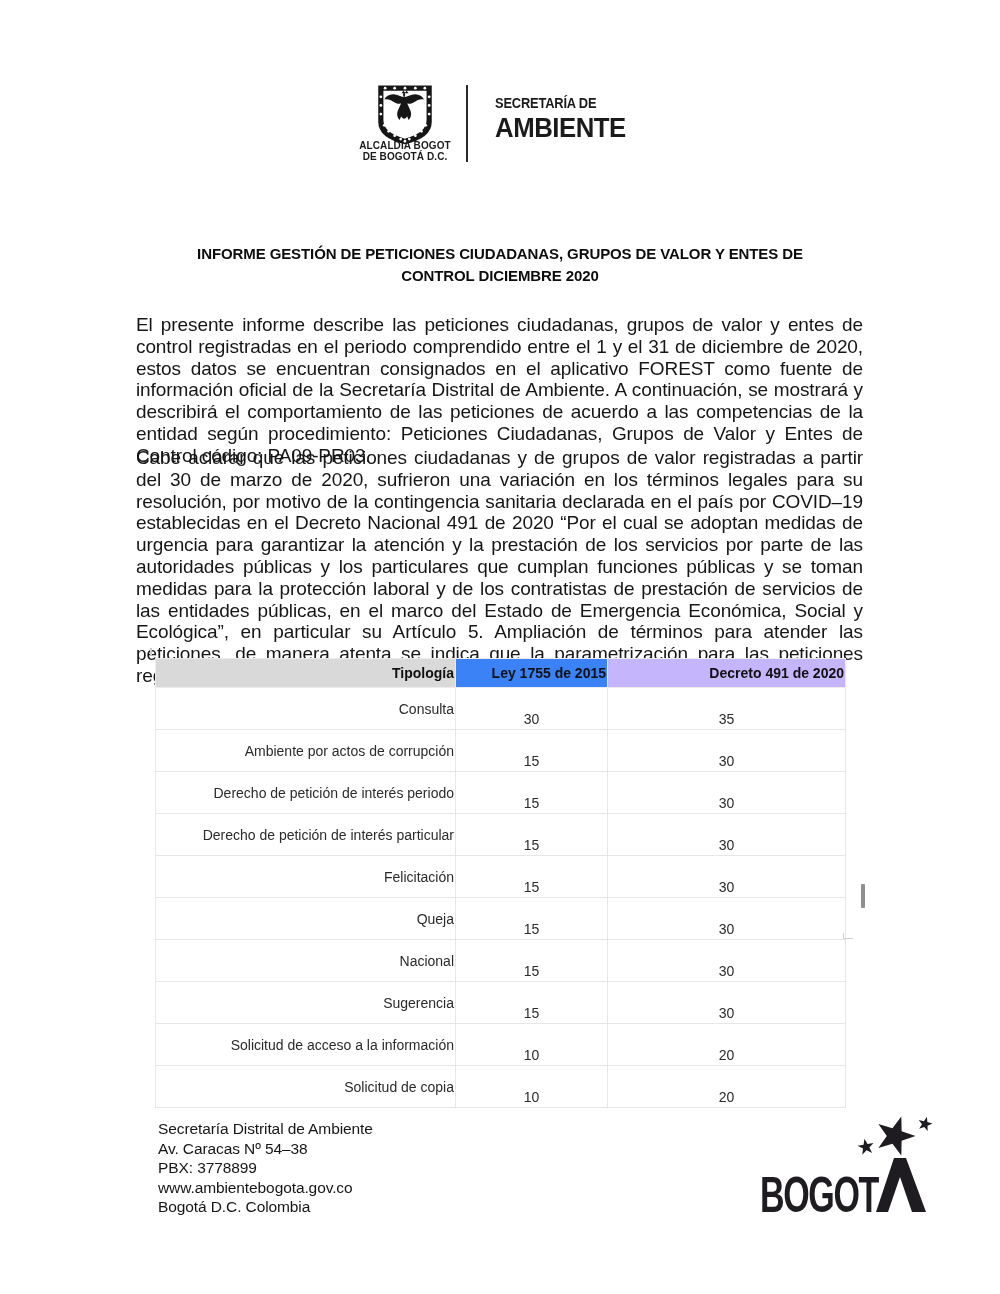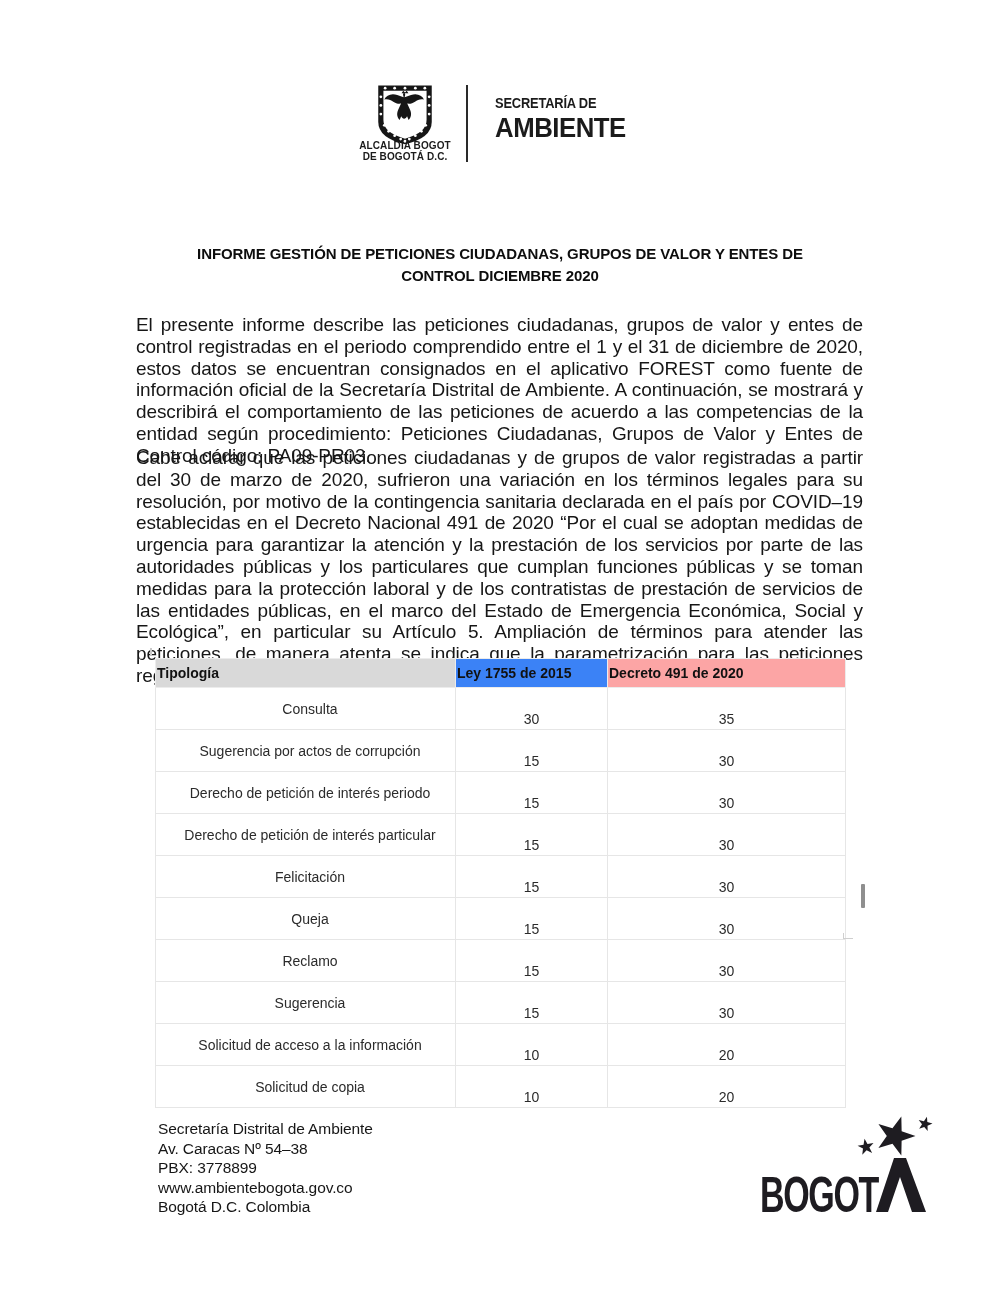--- a/index.html
+++ b/index.html
@@ -41,28 +41,28 @@
   
   .tbl{
     position:absolute;left:155px;top:658px;width:690px;
     border-collapse:collapse;table-layout:fixed;
     font-size:14px;color:#2b2b2b;
   }
   .tbl col.c1{width:300px;}
   .tbl col.c2{width:152px;}
   .tbl col.c3{width:238px;}
   .tbl th{
-    height:26px;font-weight:bold;text-align:left;color:#111;
+    height:26px;font-weight:bold;text-align:right;color:#111;
     border:1px solid #ececec;
   }
   .tbl td{
     height:24px;border:1px solid #e6e6e6;background:#fff;
     vertical-align:middle;
   }
-  .tbl td.lbl{padding-left:10px;text-align:center;}
+  .tbl td.lbl{padding-left:10px;text-align:right;}
   .tbl td.num{text-align:center;padding-top:22px;height:18px;}
   
   .artifact-bar{position:absolute;left:861px;top:884px;width:4px;height:24px;background:#8f8f8f;border-radius:1px;}
   .artifact-tick-tl{position:absolute;left:150px;top:648px;width:2px;height:7px;background:#c9c9c9;}
   .artifact-tick-br{position:absolute;left:843px;top:933px;width:9px;height:5px;border-left:1px solid #cfcfcf;border-bottom:1px solid #cfcfcf;}
   
   .footer-address{
     position:absolute;left:158px;top:1119px;
     font-size:15.5px;line-height:19.6px;letter-spacing:-0.1px;color:#161616;
   }
@@ -124,32 +124,32 @@
   <table class="tbl">
     <colgroup>
         <col class="c1">
         <col class="c2">
         <col class="c3">
       </colgroup>
     <thead>
       <tr>
         <th style="background: rgb(217, 217, 217);">Tipología</th>
         <th style="background: #3b82f6;">Ley 1755 de 2015</th>
-        <th style="background: #fca5a5;">Decreto 491 de 2020</th>
+        <th style="background: #c4b5fd;">Decreto 491 de 2020</th>
       </tr>
     </thead>
     <tbody>
     <tr>
       <td class="lbl">Consulta</td>
       <td class="num">30</td>
       <td class="num">35</td>
     </tr>
 
     <tr>
-      <td class="lbl">Sugerencia por actos de corrupción</td>
+      <td class="lbl">Ambiente por actos de corrupción</td>
       <td class="num">15</td>
       <td class="num">30</td>
     </tr>
 
     <tr>
       <td class="lbl">Derecho de petición de interés periodo</td>
       <td class="num">15</td>
       <td class="num">30</td>
     </tr>
 
@@ -165,21 +165,21 @@
       <td class="num">30</td>
     </tr>
 
     <tr>
       <td class="lbl">Queja</td>
       <td class="num">15</td>
       <td class="num">30</td>
     </tr>
 
     <tr>
-      <td class="lbl">Reclamo</td>
+      <td class="lbl">Nacional</td>
       <td class="num">15</td>
       <td class="num">30</td>
     </tr>
 
     <tr>
       <td class="lbl">Sugerencia</td>
       <td class="num">15</td>
       <td class="num">30</td>
     </tr>
 

